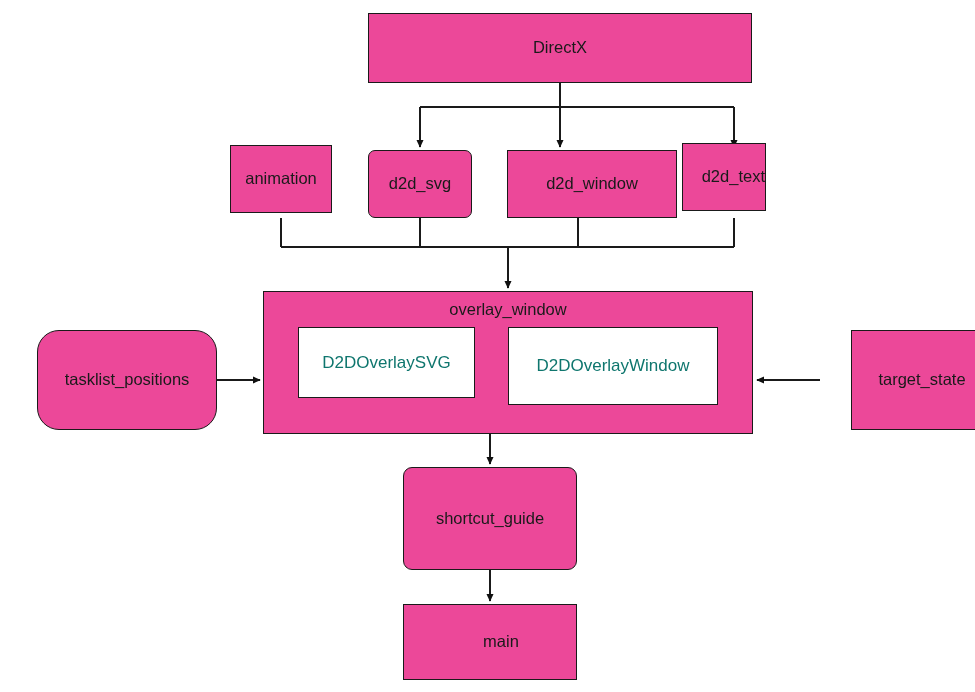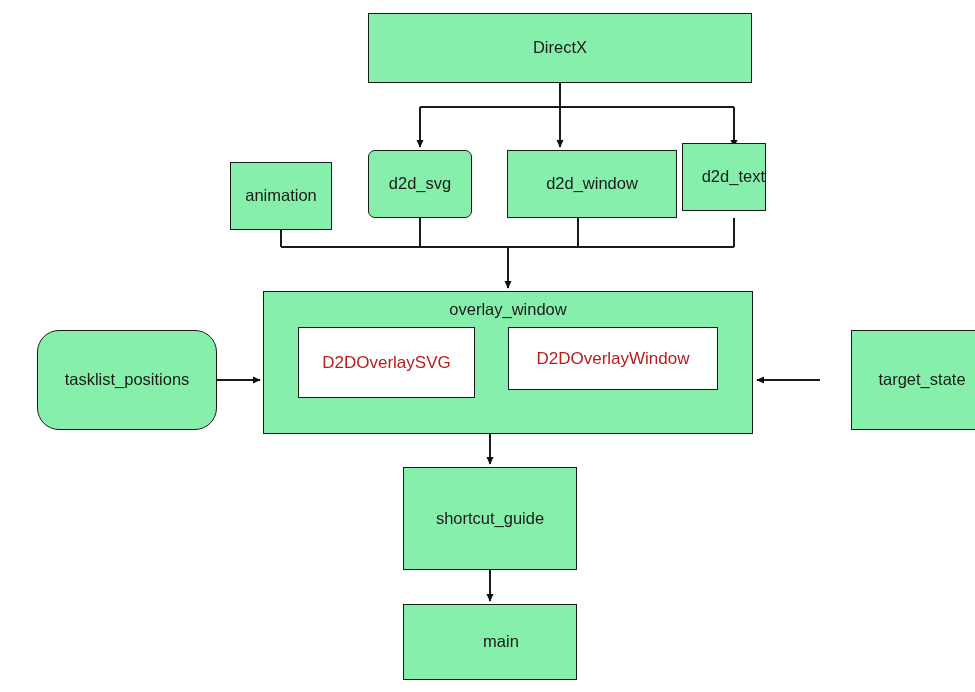--- a/index.html
+++ b/index.html
@@ -22,21 +22,21 @@
     position: absolute;
     left: 0;
     top: 0;
     width: 975px;
     height: 692px;
     pointer-events: none;
   }
   .node {
     position: absolute;
     box-sizing: border-box;
-    background: #86efac;
+    background: #ec4899;
     border: 1.6px solid #1a1a1a;
     display: flex;
     align-items: center;
     justify-content: center;
     color: #1a1a1a;
     font-size: 16.5px;
     font-family: "Liberation Sans", sans-serif;
     line-height: 1.2;
     text-align: center;
     white-space: nowrap;
@@ -54,21 +54,21 @@
     color: #1a1a1a;
   }
   .inner-node {
     position: absolute;
     box-sizing: border-box;
     background: #ffffff;
     border: 1.9px solid #1a1a1a;
     display: flex;
     align-items: center;
     justify-content: center;
-    color: #b91c1c;
+    color: #0f766e;
     font-size: 17px;
     font-family: "Liberation Sans", sans-serif;
     white-space: nowrap;
   }
 </style>
 </head>
 <body>
 
 <div id="diagram-canvas">
 
@@ -107,21 +107,21 @@
       <path d="M490,434 L490,464" marker-end="url(#arrowhead)"></path>
 
       <path d="M490,570 L490,601" marker-end="url(#arrowhead)"></path>
     </g>
   </svg>
 
   <div class="node" style="left:368px; top:13px; width:384px; height:70px;">
     <span class="node-label">DirectX</span>
   </div>
 
-  <div class="node" style="left:230px; top:162px; width:102px; height:68px;">
+  <div class="node" style="left:230px; top:145px; width:102px; height:68px;">
     <span class="node-label">animation</span>
   </div>
 
   <div class="node" style="left:368px; top:150px; width:104px; height:68px;border-radius:7px;">
     <span class="node-label">d2d_svg</span>
   </div>
 
   <div class="node" style="left:507px; top:150px; width:170px; height:68px;">
     <span class="node-label">d2d_window</span>
   </div>
@@ -131,33 +131,33 @@
   </div>
 
   <div class="node group-node" style="left:263px; top:291px; width:490px; height:143px;">
     <span class="group-title">overlay_window</span>
   </div>
 
   <div class="inner-node" style="left:298px; top:327px; width:177px; height:71px;">
     <span class="node-label">D2DOverlaySVG</span>
   </div>
 
-  <div class="inner-node" style="left:508px; top:327px; width:210px; height:63px;text-align:center;">
+  <div class="inner-node" style="left:508px; top:327px; width:210px; height:78px;text-align:center;">
     <span class="node-label">D2DOverlayWindow</span>
   </div>
 
   <div class="node" style="left:37px; top:330px; width:180px; height:100px;border-radius:22px;">
     <span class="node-label">tasklist_positions</span>
   </div>
 
   <div class="node" style="left:820px; top:330px; width:142px; height:100px;margin-left:31px;">
     <span class="node-label">target_state</span>
   </div>
 
-  <div class="node" style="left:403px; top:467px; width:174px; height:103px;">
+  <div class="node" style="left:403px; top:467px; width:174px; height:103px;border-radius:9px;">
     <span class="node-label">shortcut_guide</span>
   </div>
 
   <div class="node" style="left:403px; top:604px; width:174px; height:76px;padding-left:22px;">
     <span class="node-label">main</span>
   </div>
 
 </div>
 
 </body></html>

